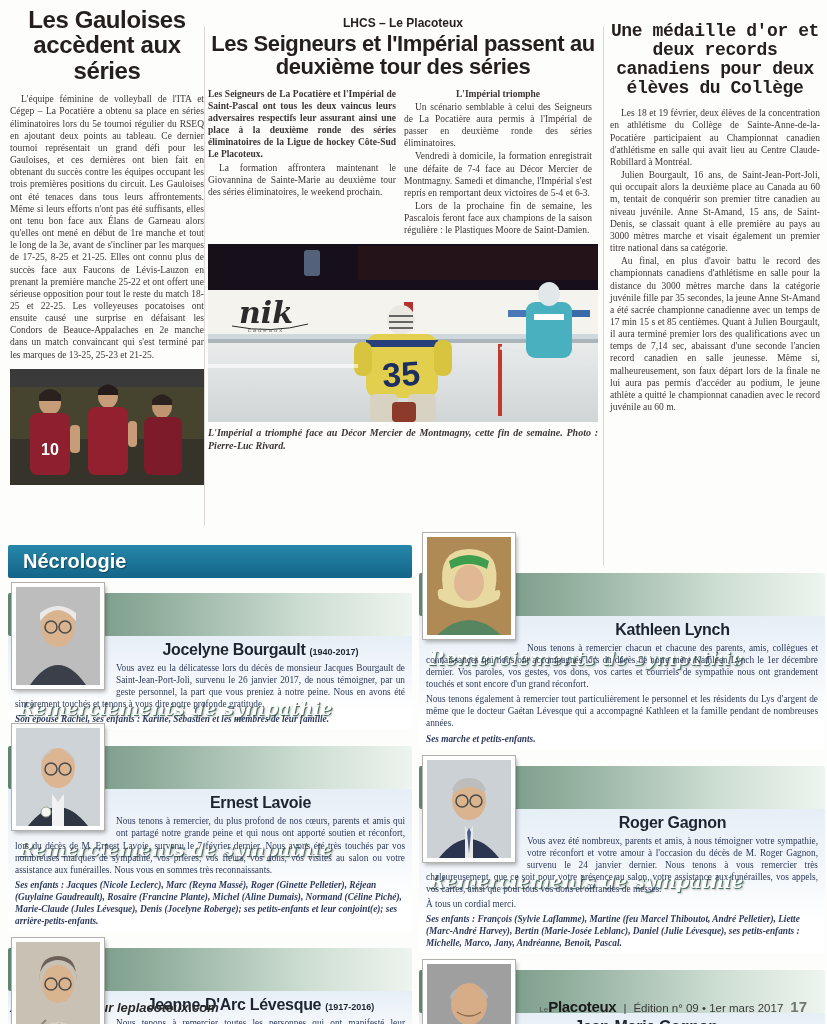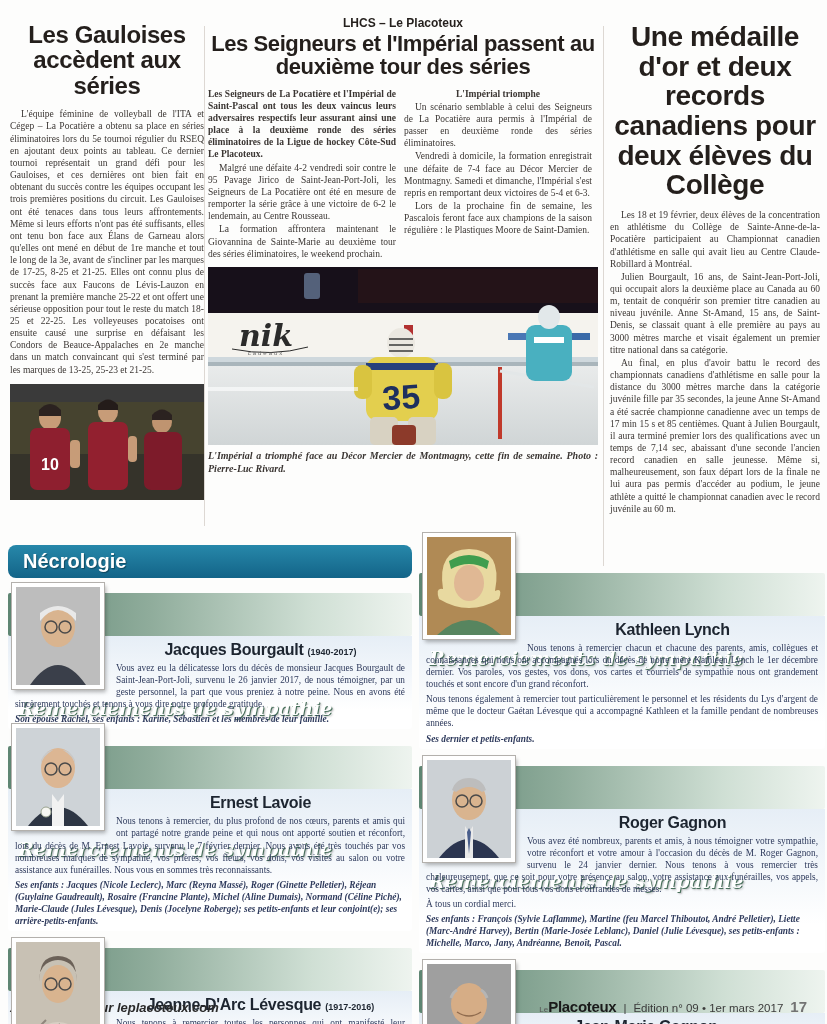--- a/index.html
+++ b/index.html
@@ -6,50 +6,50 @@
   .page {
     position:relative; width:827px; height:1024px; margin:0 auto;
     background:#fdfdfc; overflow:hidden;
     font-family:"Liberation Serif", serif; color:#3b3633;
   }
   
   .headline {
     font-family:"Liberation Sans", sans-serif; font-weight:700;
     color:#241f1c; text-align:center; letter-spacing:-0.4px; line-height:1.06;
   }
-  .col-left  { position:absolute; left:10px;  top:22px; width:194px; }
+  .col-left  { position:absolute; left:10px;  top:7px; width:194px; }
   .col-center{ position:absolute; left:208px; top:16px; width:390px; }
   .col-right { position:absolute; left:610px; top:22px; width:210px; }
   .vrule { position:absolute; width:1px; background:#ddd8d3; top:26px; }
   .vrule.r1 { left:204px; height:500px; }
   .vrule.r2 { left:603px; height:540px; }
 
   .h-left  { font-size:24px; margin:0 0 10px; }
   .h-center{ font-size:22px; margin:2px 0 9px; }
-  .h-right { font-size:28px; margin:0 0 9px; }
+  .h-right { font-size:18px; margin:0 0 9px;font-family:Liberation Mono, monospace; }
   .kicker { font-family:"Liberation Sans", sans-serif; font-weight:700;
             font-size:12px; text-align:center; color:#241f1c; }
 
   .body-text { font-size:9.5px; line-height:1.28; text-align:justify; color:#3b3633; }
   .body-text p { margin:0 0 1px; text-indent:11px; }
   .lead { font-weight:700; text-indent:0 !important; }
   .subhead { font-weight:700; text-align:center; text-indent:0 !important; margin:0 0 1px; }
 
   .center-cols { display:flex; gap:8px; }
   .center-col { width:188px; }
 
   .photo-volleyball { margin-top:8px; width:194px; height:116px; display:block; }
   .photo-hockey { width:390px; height:178px; display:block; margin-top:6px; }
   .caption { font-size:10px; font-style:italic; font-weight:700;
              color:#3b3633; margin-top:4px; text-align:justify; line-height:1.3; }
 
   
   .necro-bar {
     position:absolute; left:8px; top:545px; width:404px; height:33px;
-    background:linear-gradient(#2788aa,#136488); border-radius:8px;
+    background:linear-gradient(#2788aa,#136488); border-radius:2px;
     color:#fff; font-family:"Liberation Sans", sans-serif; font-weight:700;
     font-size:20px; line-height:33px; padding-left:15px; box-sizing:border-box;
     text-shadow:1px 1px 1px rgba(0,0,0,.35);
   }
   .necro-left  { position:absolute; left:8px;   top:593px; width:404px; }
   .necro-right { position:absolute; left:419px; top:573px; width:406px; }
 
   .notice { margin-bottom:17px; }
   .notice::after { content:""; display:block; clear:both; }
   .portrait {
@@ -129,21 +129,20 @@
       <rect x="118" y="52" width="9" height="26" rx="4" fill="#c79c78"></rect>
     </svg>
   </div>
 
   <div class="col-center">
     <div class="kicker">LHCS – Le Placoteux</div>
     <h1 class="headline h-center">Les Seigneurs et l'Impérial passent au deuxième tour des séries</h1>
     <div class="center-cols">
       <div class="center-col body-text">
         <p class="lead">Les Seigneurs de La Pocatière et l'Impérial de Saint-Pascal ont tous les deux vaincus leurs adversaires respectifs leur assurant ainsi une place à la deuxième ronde des séries éliminatoires de la Ligue de hockey Côte-Sud Le Placoteux.</p>
-        <p>Malgré une défaite 4-2 vendredi soir contre le 95 Pavage Jirico de Saint-Jean-Port-Joli, les Seigneurs de La Pocatière ont été en mesure de remporter la série grâce à une victoire de 6-2 le lendemain, au Centre Rousseau.</p>
         <p>La formation affrontera maintenant le Giovannina de Sainte-Marie au deuxième tour des séries éliminatoires, le weekend prochain.</p>
       </div>
       <div class="center-col body-text">
         <p class="subhead">L'Impérial triomphe</p>
         <p>Un scénario semblable à celui des Seigneurs de La Pocatière aura permis à l'Impérial de passer en deuxième ronde des séries éliminatoires.</p>
         <p>Vendredi à domicile, la formation enregistrait une défaite de 7-4 face au Décor Mercier de Montmagny. Samedi et dimanche, l'Impérial s'est repris en remportant deux victoires de 5-4 et 6-3.</p>
         <p>Lors de la prochaine fin de semaine, les Pascalois feront face aux champions de la saison régulière : le Plastiques Moore de Saint-Damien.</p>
       </div>
     </div>
     <svg class="photo-hockey" viewBox="0 0 390 178">
@@ -209,21 +208,21 @@
           <circle cx="35" cy="40" r="6" fill="none" stroke="#4a4a4a" stroke-width="1.5"></circle>
           <circle cx="49" cy="40" r="6" fill="none" stroke="#4a4a4a" stroke-width="1.5"></circle>
           <path d="M14 98 q28 -40 56 0 z" fill="#3a3f4a"></path>
         </svg>
       </div>
       <div class="banner">
         <span class="banner-text">Remerciements de sympathie</span>
       </div>
       <div class="notice-content">
         <div class="name-line">
-          <span class="name">Jacques Bourgault</span>
+          <span class="name">Jocelyne Bourgault</span>
           <span class="years">(1940-2017)</span>
         </div>
         <p class="obit-p">Vous avez eu la délicatesse lors du décès de monsieur Jacques Bourgault de Saint-Jean-Port-Joli, survenu le 26 janvier 2017, de nous témoigner, par un geste personnel, la part que vous preniez à notre peine. Nous en avons été sincèrement touchés et tenons à vous dire notre profonde gratitude.</p>
         <p class="family">Son épouse Rachel, ses enfants : Karine, Sébastien et les membres de leur famille.</p>
       </div>
     </div>
 
     <div class="notice lift-mid">
       <div class="portrait">
         <svg viewBox="0 0 84 98" width="84" height="98">
@@ -291,21 +290,21 @@
       <div class="banner">
         <span class="banner-text">Remerciements de sympathie</span>
       </div>
       <div class="notice-content">
         <div class="name-line">
           <span class="name">Kathleen Lynch</span>
           <span class="years"></span>
         </div>
         <p class="obit-p">Nous tenons à remercier chacun et chacune des parents, amis, collègues et connaissances qui nous ont accompagnés lors du décès de notre mère Kathleen Lynch le 1er décembre dernier. Vos paroles, vos gestes, vos dons, vos cartes et courriels de sympathie nous ont grandement touchés et sont encore d'un grand réconfort.</p>
         <p class="obit-p">Nous tenons également à remercier tout particulièrement le personnel et les résidents du Lys d'argent de même que le docteur Gaétan Lévesque qui a accompagné Kathleen et la famille pendant de nombreuses années.</p>
-        <p class="family">Ses dernier et petits-enfants.</p>
+        <p class="family">Ses marche et petits-enfants.</p>
       </div>
     </div>
 
     <div class="notice">
       <div class="portrait">
         <svg viewBox="0 0 84 98" width="84" height="98">
           <rect width="84" height="98" fill="#ccd1d5"></rect>
           <ellipse cx="42" cy="40" rx="17" ry="20" fill="#d9b48f"></ellipse>
           <path d="M25 30 q4 -12 17 -12 q13 0 17 12 l-4 2 q-13 -10 -26 0 z" fill="#bdbdbd"></path>
           <circle cx="35" cy="41" r="6" fill="none" stroke="#4a4a4a" stroke-width="1.5"></circle>

